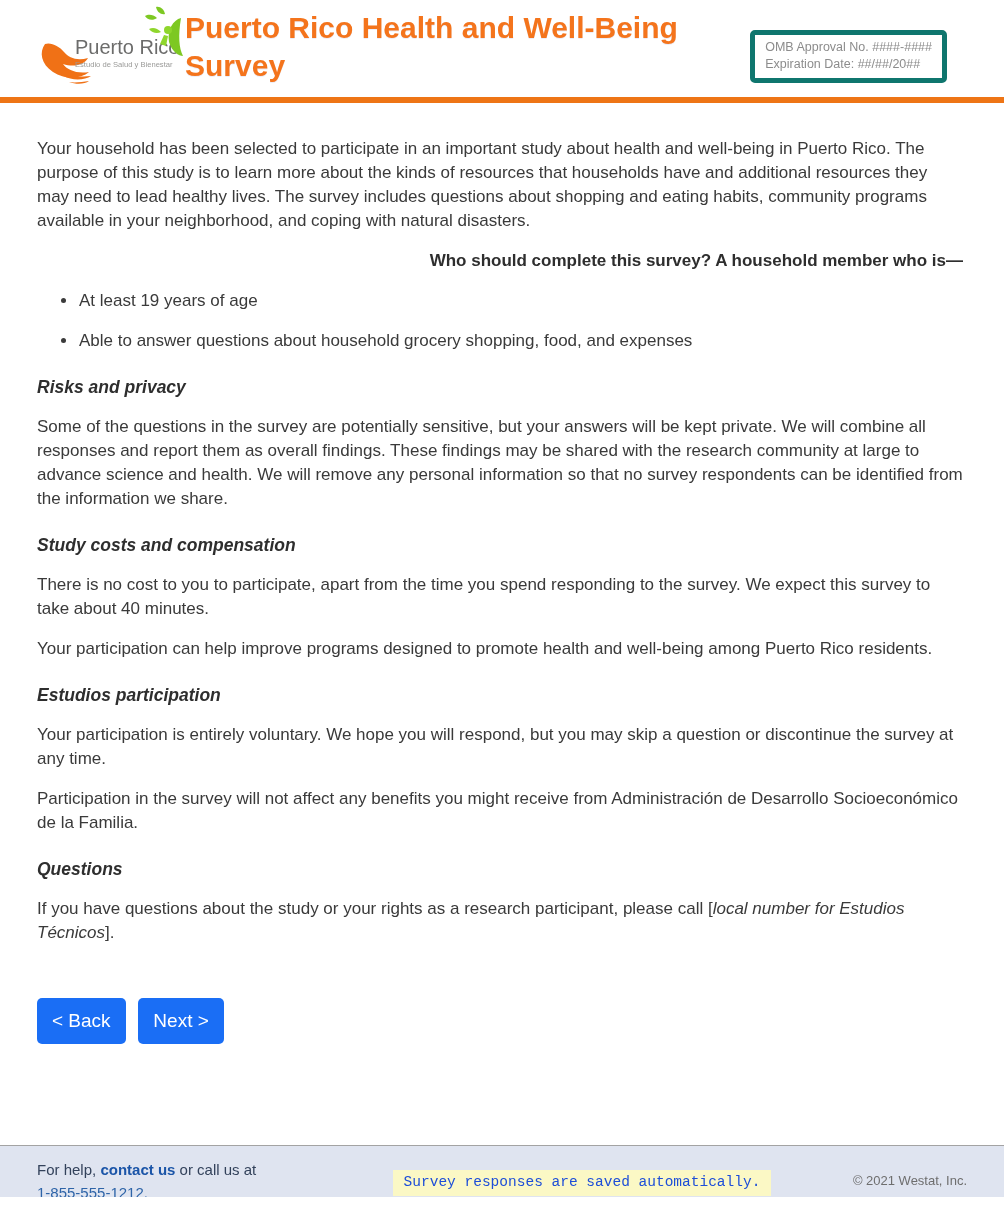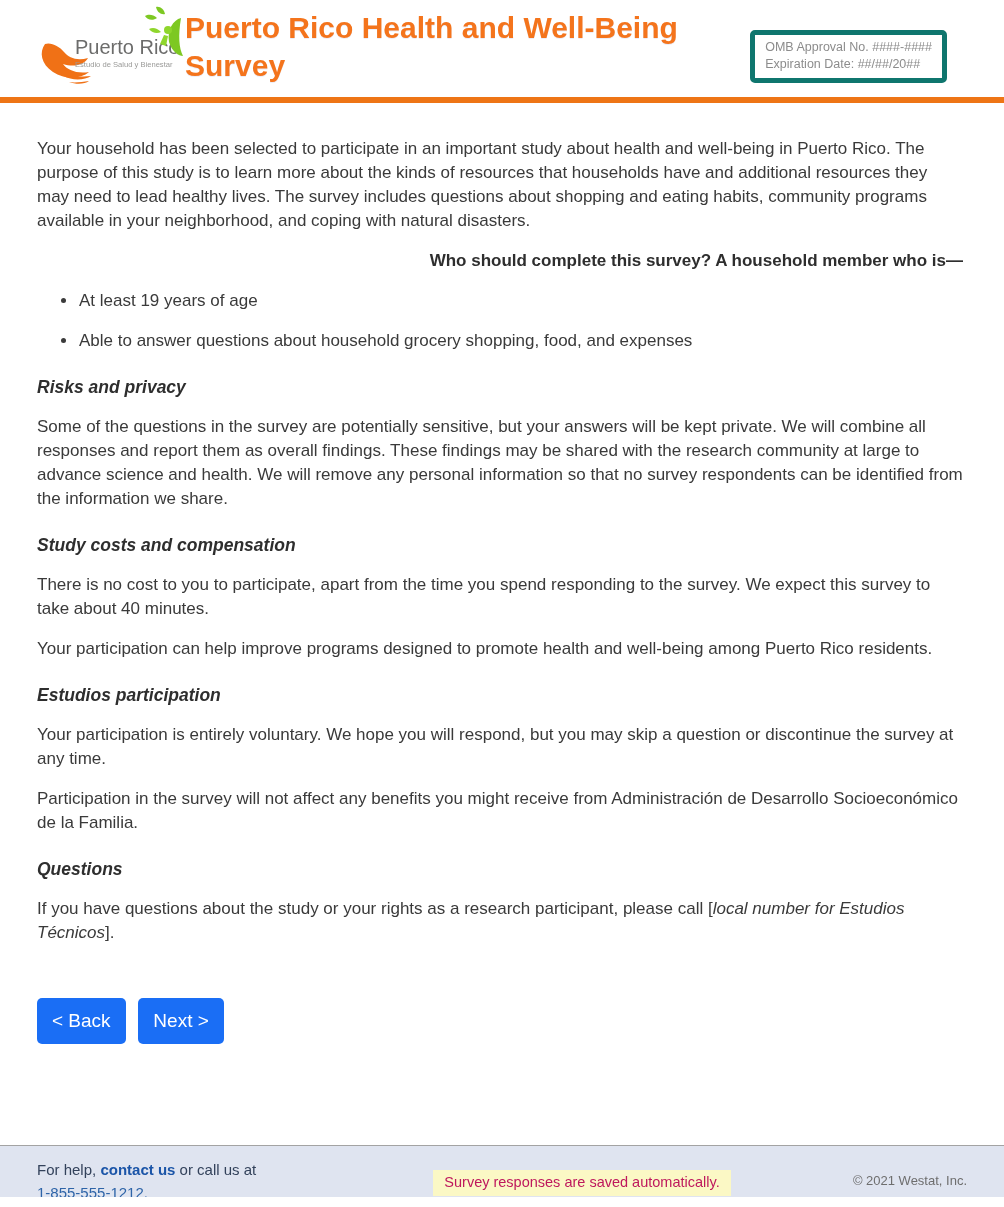--- a/index.html
+++ b/index.html
@@ -97,24 +97,25 @@
     font-size: 15px;
     line-height: 23px;
     color: #33425b;
   }
   .contact-link { color: #1b55a8; font-weight: bold; text-decoration: none; cursor: pointer; }
   .phone-link { color: #2e64a8; text-decoration: none; cursor: pointer; }
   .footer-center { flex: 1; text-align: center; padding-top: 12px; }
   .autosave-note {
     display: inline-block;
     background: #fbf8c5;
-    color: #be185d;
+    color: #1d4ed8;
     font-size: 14.5px;
     line-height: 19px;
     padding: 3px 11px 4px;
+    font-family: Liberation Mono, monospace;
   }
   .footer-copy {
     width: 170px;
     text-align: right;
     padding-top: 15px;
     font-size: 13px;
     color: #6e6e6e;
     white-space: nowrap;
   }
 </style>

